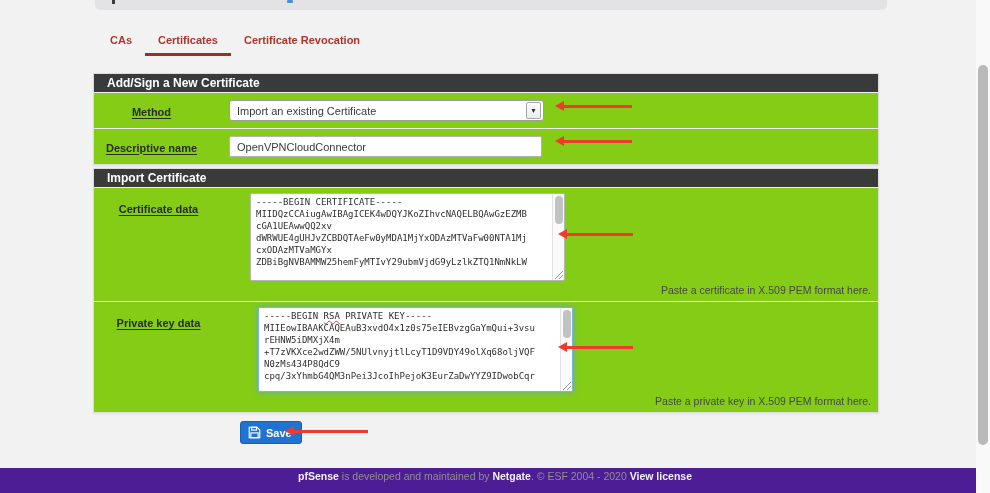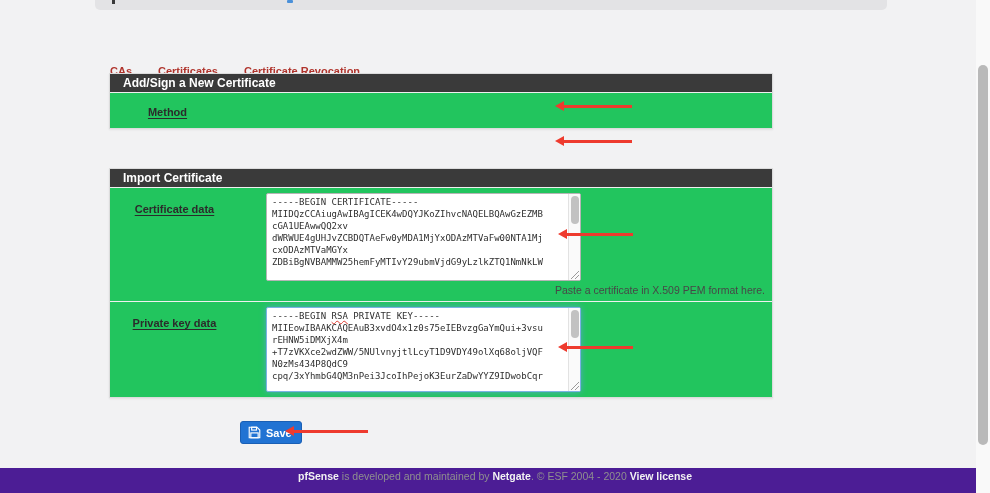--- a/index.html
+++ b/index.html
@@ -8,25 +8,25 @@
 
   
   .top-strip{position:absolute;left:95px;top:0;width:792px;height:10px;
     background:#e3e3e5;border-radius:0 0 5px 5px;overflow:hidden;}
   .top-strip .frag-dark{position:absolute;left:17px;top:0;width:3px;height:4px;background:#3a3a3a;}
   .top-strip .frag-blue{position:absolute;left:192px;top:0;width:6px;height:3px;background:#4a90d9;border-radius:1px;}
 
   
   .tabs{position:absolute;left:97px;top:29px;display:flex;}
   .tab{padding:5px 13px 7px;font-size:11px;font-weight:bold;color:#b0342c;
-    border-bottom:3px solid transparent;cursor:pointer;white-space:nowrap;margin-top:31px;}
+    border-bottom:3px solid transparent;cursor:pointer;white-space:nowrap;}
   .tab.active{border-bottom-color:#a42a24;}
 
   
-  .panel{position:absolute;left:109px;width:664px;background:#22c55e;
+  .panel{position:absolute;left:93px;width:786px;background:#84cc16;
     border:1px solid #dcdcdc;box-shadow:0 1px 2px rgba(0,0,0,.07);box-sizing:border-box;}
   .panel-head{background:#3a3a3a;color:#fff;font-size:12px;font-weight:bold;
     height:18px;line-height:18px;padding-left:13px;}
   .row{display:flex;border-top:1px solid #f0f0f0;}
   .row:first-of-type{border-top:none;}
   .label-col{width:135px;text-align:center;padding:0 20px 0 0;box-sizing:border-box;flex:0 0 135px;}
   .field-label{font-size:11px;font-weight:bold;color:#2b2b2b;
     text-decoration:underline;text-underline-offset:2px;text-decoration-thickness:1px;}
   .ctrl-col{flex:1;}
 
@@ -42,21 +42,21 @@
     background:linear-gradient(#fdfdfd,#ececec);display:flex;align-items:center;justify-content:center;
     font-size:7px;color:#333;}
 
   
   .text-input{width:313px;height:21px;border:1px solid #b3b3b3;border-radius:2px;background:#fff;
     box-sizing:border-box;font-size:11px;color:#3a3a3a;display:flex;align-items:center;padding-left:7px;}
 
   
   .ta{position:relative;width:315px;background:#fff;border:1px solid #b5b5b5;border-radius:2px;
     box-sizing:border-box;overflow:hidden;}
-  .ta.focused{border-color:#79b3e4;box-shadow:0 0 6px rgba(93,161,219,.8);}
+  .ta.focused{border-color:#79b3e4;box-shadow:0 0 6px rgba(93,161,219,.8);margin-left:8px;}
   .ta-content{font-family:"DejaVu Sans Mono","Liberation Mono",monospace;font-size:9px;line-height:12px;
     color:#2f2f2f;padding:2px 14px 2px 5px;white-space:pre;}
   .misspelled{text-decoration:underline;text-decoration-style:wavy;text-decoration-color:#e03c31;
     text-decoration-thickness:1px;}
   .ta-scroll{position:absolute;top:0;right:0;bottom:0;width:11px;background:#fafafa;border-left:1px solid #e2e2e2;}
   .ta-thumb{position:absolute;top:2px;right:1px;width:8px;height:28px;background:#c2c2c2;border-radius:4px;}
   .ta-grip{position:absolute;right:1px;bottom:1px;width:10px;height:10px;
     background:repeating-linear-gradient(135deg,transparent 0,transparent 2px,#9a9a9a 2px,#9a9a9a 3px);
     clip-path:polygon(100% 0,100% 100%,0 100%);cursor:nwse-resize;}
   .help-text{font-size:10.5px;color:#474747;margin-top:3px;text-align:right;}
@@ -103,22 +103,38 @@
     <div class="tab">Certificate Revocation</div>
   </div>
 
   <div class="panel" style="top:73px;">
     <div class="panel-head">Add/Sign a New Certificate</div>
 
     <div class="row row-short">
       <div class="label-col">
         <span class="field-label">Method</span>
       </div>
-    </div>
-
+      <div class="ctrl-col">
+        <div class="select">
+          <span class="sel-text">Import an existing Certificate</span>
+          <span class="caret-box">▼</span>
+        </div>
+      </div>
+    </div>
+
+    <div class="row row-short">
+      <div class="label-col">
+        <span class="field-label">Descriptive name</span>
+      </div>
+      <div class="ctrl-col">
+        <div class="text-input">
+          <span>OpenVPNCloudConnector</span>
+        </div>
+      </div>
+    </div>
   </div>
 
   <div class="panel" style="top:168px;">
     <div class="panel-head">Import Certificate</div>
 
     <div class="row row-tall">
       <div class="label-col">
         <span class="field-label">Certificate data</span>
       </div>
       <div class="ctrl-col">
@@ -147,20 +163,21 @@
           <div class="ta-content"><span>-----BEGIN </span><span class="misspelled">RSA</span><span> PRIVATE KEY-----</span><div>MIIEowIBAAKCAQEAuB3xvdO4x1z0s75eIEBvzgGaYmQui+3vsu
 rEHNW5iDMXjX4m
 +T7zVKXce2wdZWW/5NUlvnyjtlLcyT1D9VDY49olXq68oljVQF
 N0zMs434P8QdC9
 cpq/3xYhmbG4QM3nPei3JcoIhPejoK3EurZaDwYYZ9IDwobCqr</div></div>
           <div class="ta-scroll">
             <div class="ta-thumb"></div>
           </div>
           <div class="ta-grip"></div>
         </div>
+        <div class="help-text">Paste a private key in X.509 PEM format here.</div>
       </div>
     </div>
   </div>
 
   <div class="save-btn">
     <span>
       <svg width="13" height="13" viewBox="0 0 16 16" fill="none" stroke="#ffffff" stroke-width="1.4">
         <path d="M1.5 1.5 H11 L14.5 5 V14.5 H1.5 Z"></path>
         <rect x="4.5" y="1.5" width="6" height="3.5"></rect>
         <rect x="3.5" y="8.5" width="9" height="6"></rect>

